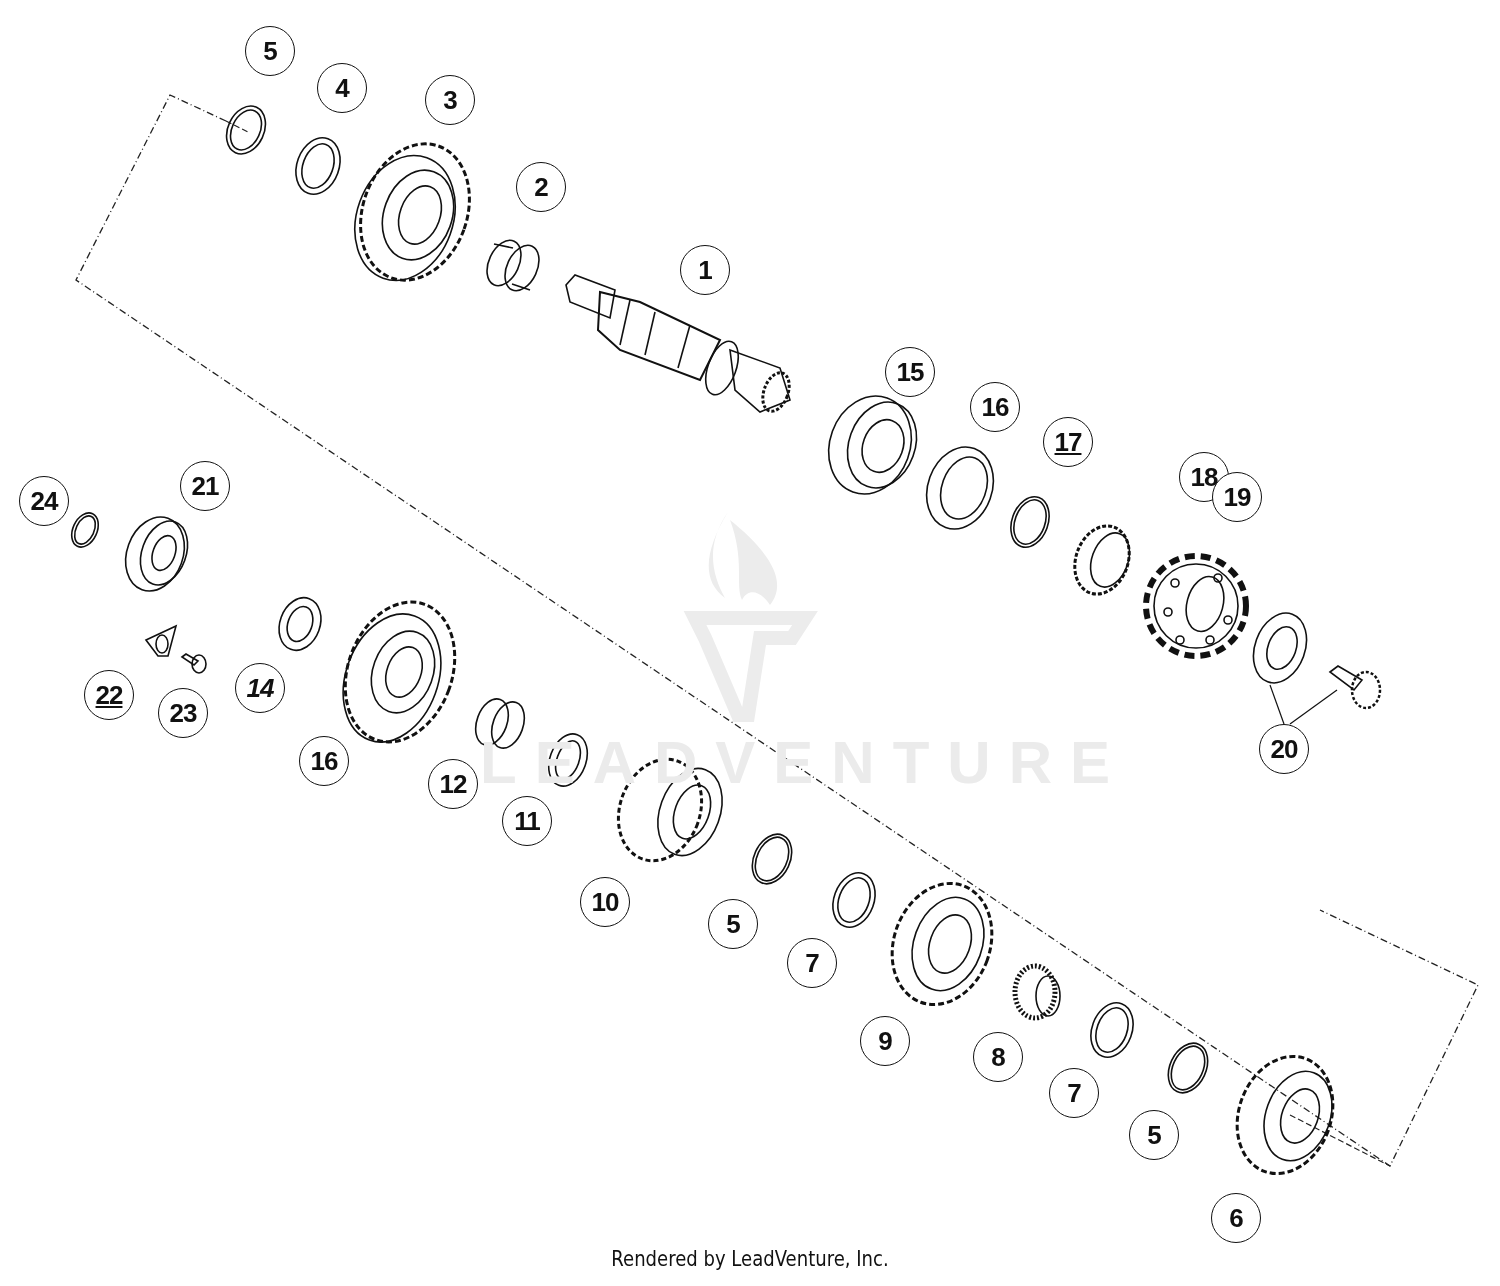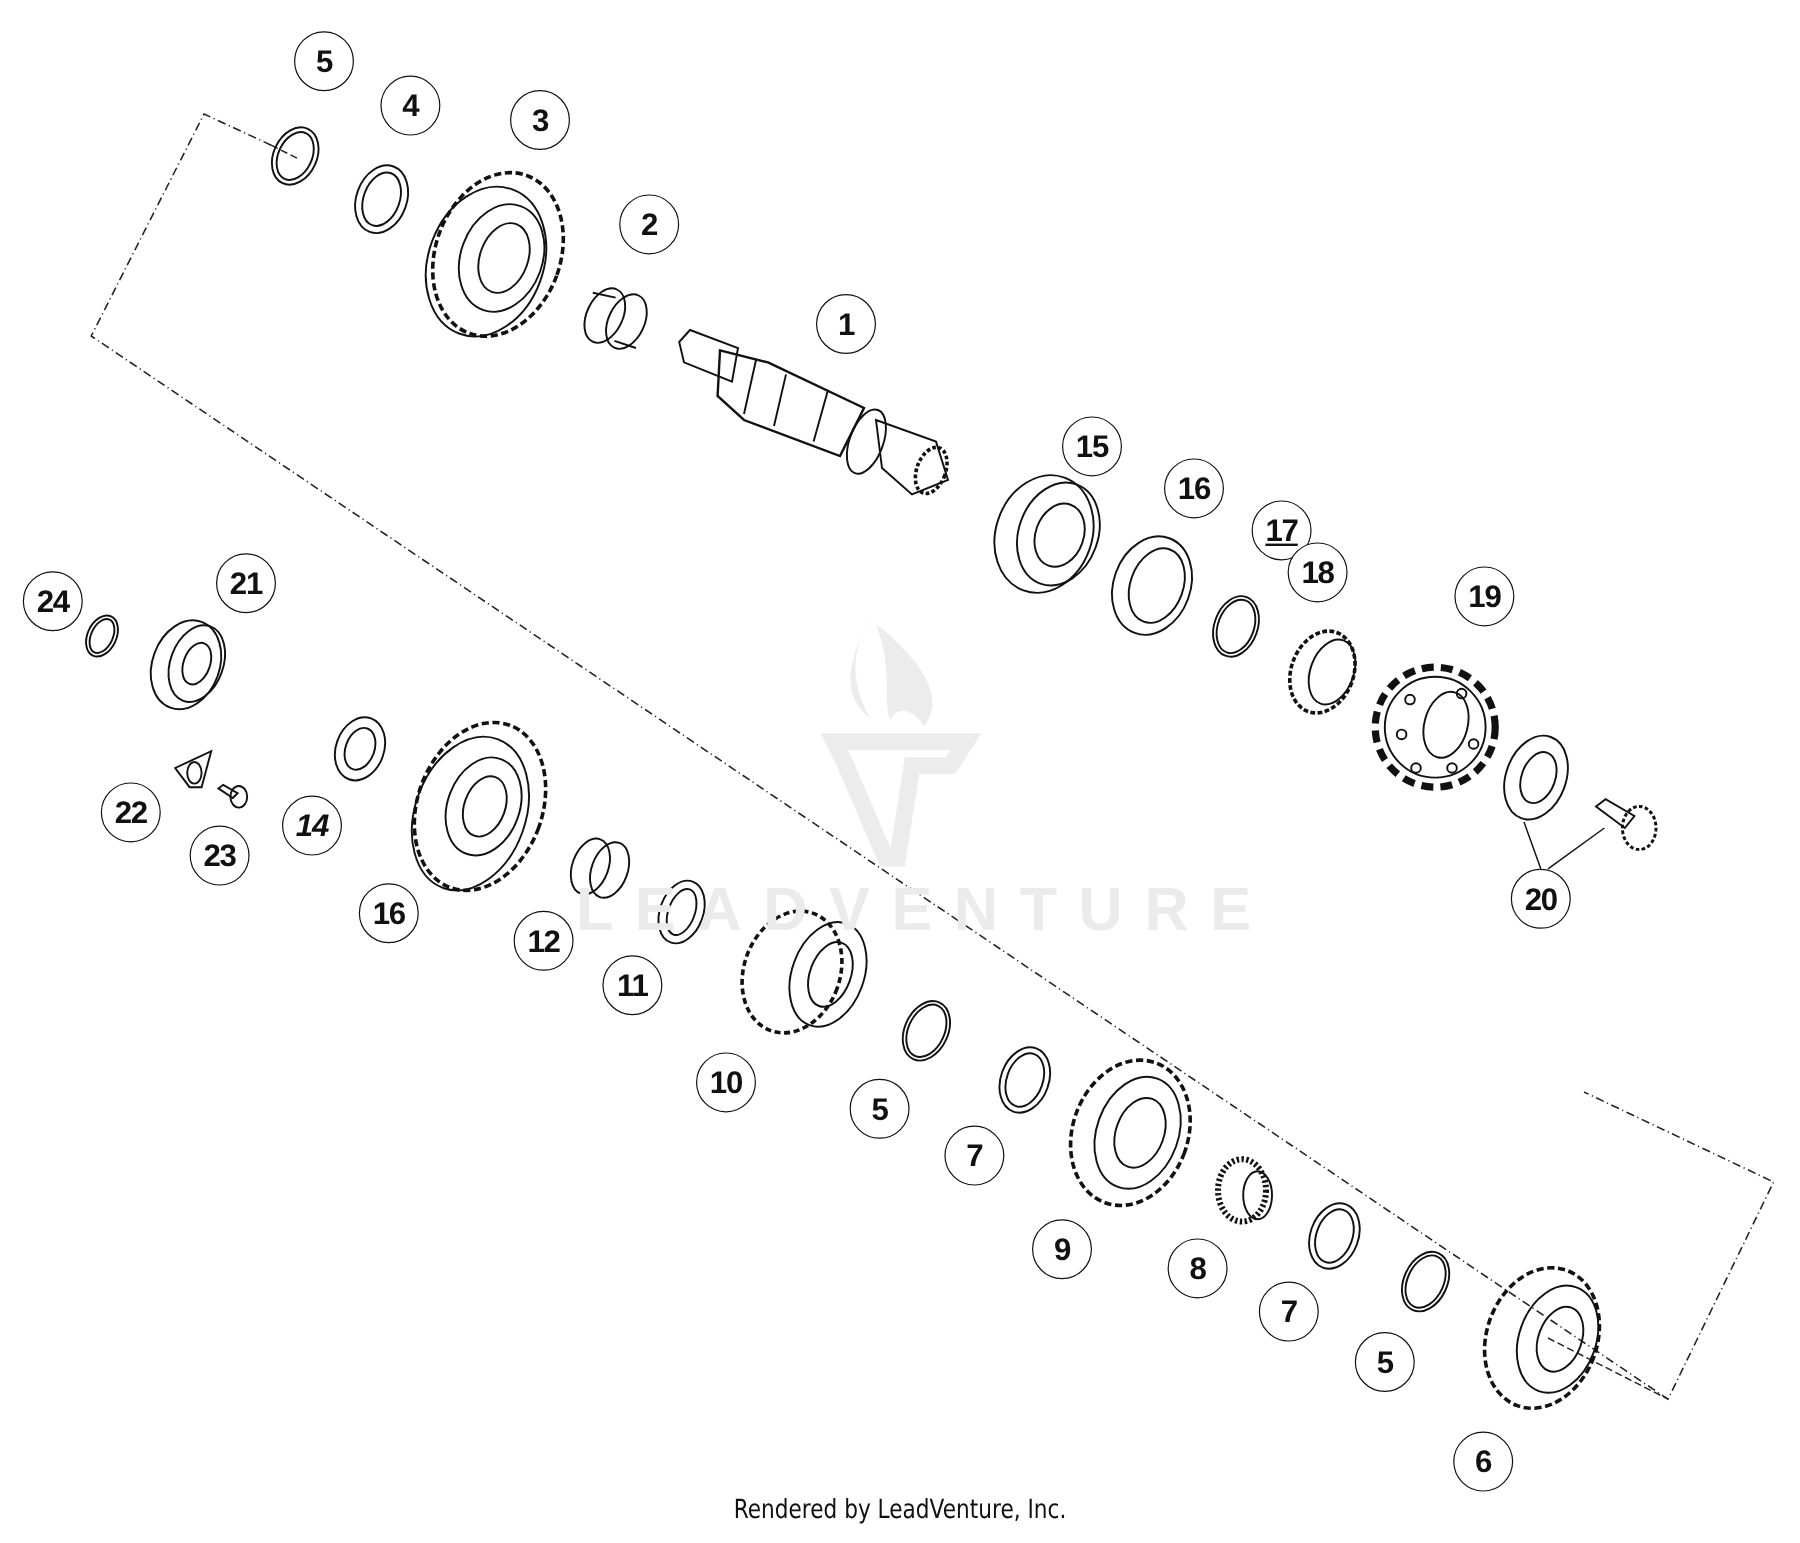--- a/index.html
+++ b/index.html
@@ -1,20 +1,20 @@
 <!DOCTYPE html>
 <html><head>
   <meta charset="utf-8">
   <style>
     html, body { margin: 0; padding: 0; background: #ffffff; }
     body { width: 1500px; height: 1286px; position: relative; overflow: hidden; font-family: "Liberation Sans", sans-serif; }
     #diagram { position: absolute; left: 0; top: 0; width: 1500px; height: 1286px; }
     .callout { position: absolute; width: 50px; height: 50px; margin-left: -25px; margin-top: -25px; border: 1.6px solid #111; border-radius: 50%; background: #fff; display: flex; align-items: center; justify-content: center; font-family: "Liberation Sans", sans-serif; font-weight: bold; font-size: 26px; color: #111; box-sizing: border-box; cursor: pointer; letter-spacing: -1px; }
     .footer { position: absolute; left: 0; width: 1500px; top: 1246px; text-align: center; font-family: "DejaVu Sans", sans-serif; font-size: 22px; color: #111; transform: scaleX(0.82); transform-origin: 750px 0; }
-    .wm-text { position: absolute; left: 480px; top: 728px; width: 540px; text-align: center; font-family: "Liberation Sans", sans-serif; font-weight: bold; font-size: 51px; letter-spacing: 18px; color: #ebebeb; }
+    .wm-text { position: absolute; left: 480px; top: 728px; width: 540px; text-align: center; font-family: "Liberation Sans", sans-serif; font-weight: bold; font-size: 60px; letter-spacing: 18px; color: #ebebeb; }
   </style>
 </head>
 <body>
 
 <svg id="diagram" viewBox="0 0 1500 1286" xmlns="http://www.w3.org/2000/svg">
 
   <g fill="#ececec" stroke="none">
     <path d="M728 512 C705 545 712 575 725 598 C700 580 706 548 728 512 Z M730 520 C765 548 790 580 770 605 C760 590 748 588 742 600 C735 585 745 560 730 520 Z"></path>
     <path d="M695 618 L805 618 L792 638 L760 638 L748 715 L738 715 L705 638 Z" fill="none" stroke="#ececec" stroke-width="14"></path>
   </g>
@@ -195,26 +195,26 @@
 
 <div id="callouts">
     <div class="callout" style="left: 705px; top: 270px;">1</div>
     <div class="callout" style="left: 541px; top: 187px;">2</div>
     <div class="callout" style="left: 450px; top: 100px;">3</div>
     <div class="callout" style="left: 342px; top: 88px;">4</div>
     <div class="callout" style="left: 270px; top: 51px;">5</div>
     <div class="callout" style="left: 910px; top: 372px;">15</div>
     <div class="callout" style="left: 995px; top: 407px;">16</div>
     <div class="callout" style="left: 1068px; top: 442px; text-decoration: underline;">17</div>
-    <div class="callout" style="left: 1098px; top: 477px;">18</div>
+    <div class="callout" style="left: 1204px; top: 477px;">18</div>
     <div class="callout" style="left: 1237px; top: 497px;">19</div>
     <div class="callout" style="left: 1284px; top: 749px;">20</div>
     <div class="callout" style="left: 205px; top: 486px;">21</div>
     <div class="callout" style="left: 44px; top: 501px;">24</div>
-    <div class="callout" style="left: 109px; top: 677px;">22</div>
+    <div class="callout" style="left: 109px; top: 695px; text-decoration: underline;">22</div>
     <div class="callout" style="left: 183px; top: 713px;">23</div>
     <div class="callout" style="left: 260px; top: 688px; font-style: italic;">14</div>
     <div class="callout" style="left: 324px; top: 761px;">16</div>
     <div class="callout" style="left: 453px; top: 784px;">12</div>
     <div class="callout" style="left: 527px; top: 821px; text-align: center;">11</div>
     <div class="callout" style="left: 605px; top: 902px;">10</div>
     <div class="callout" style="left: 733px; top: 924px;">5</div>
     <div class="callout" style="left: 812px; top: 963px;">7</div>
     <div class="callout" style="left: 885px; top: 1041px;">9</div>
     <div class="callout" style="left: 998px; top: 1057px;">8</div>

